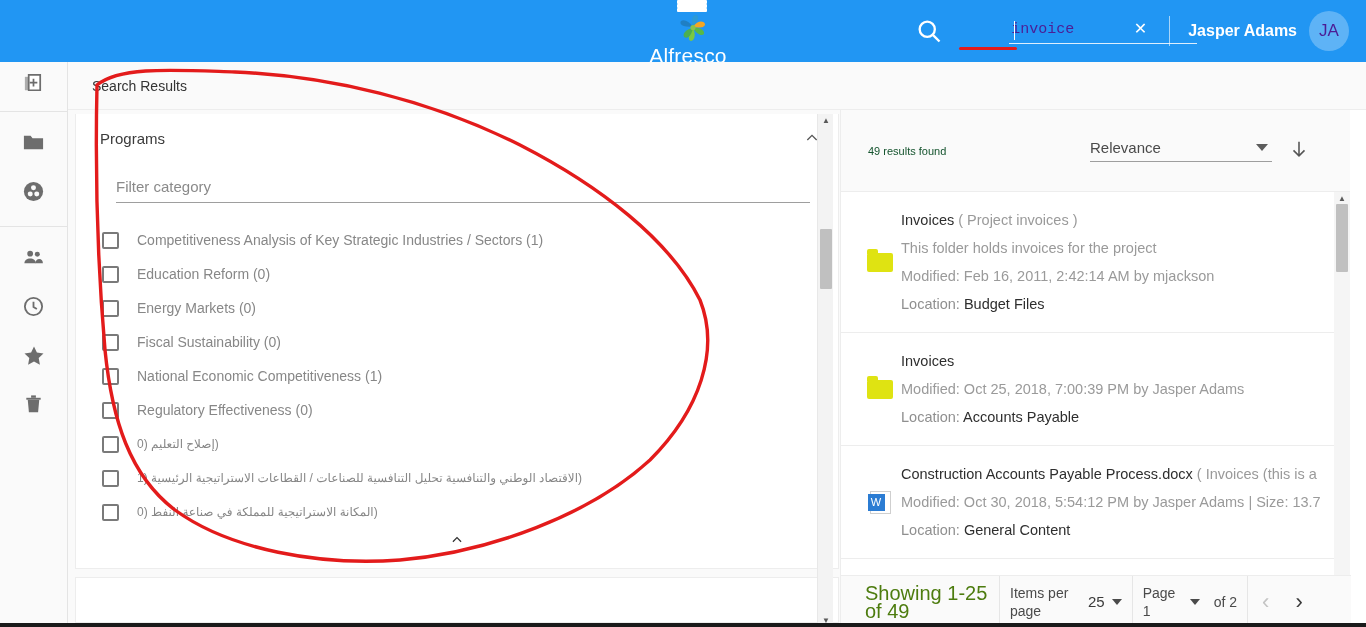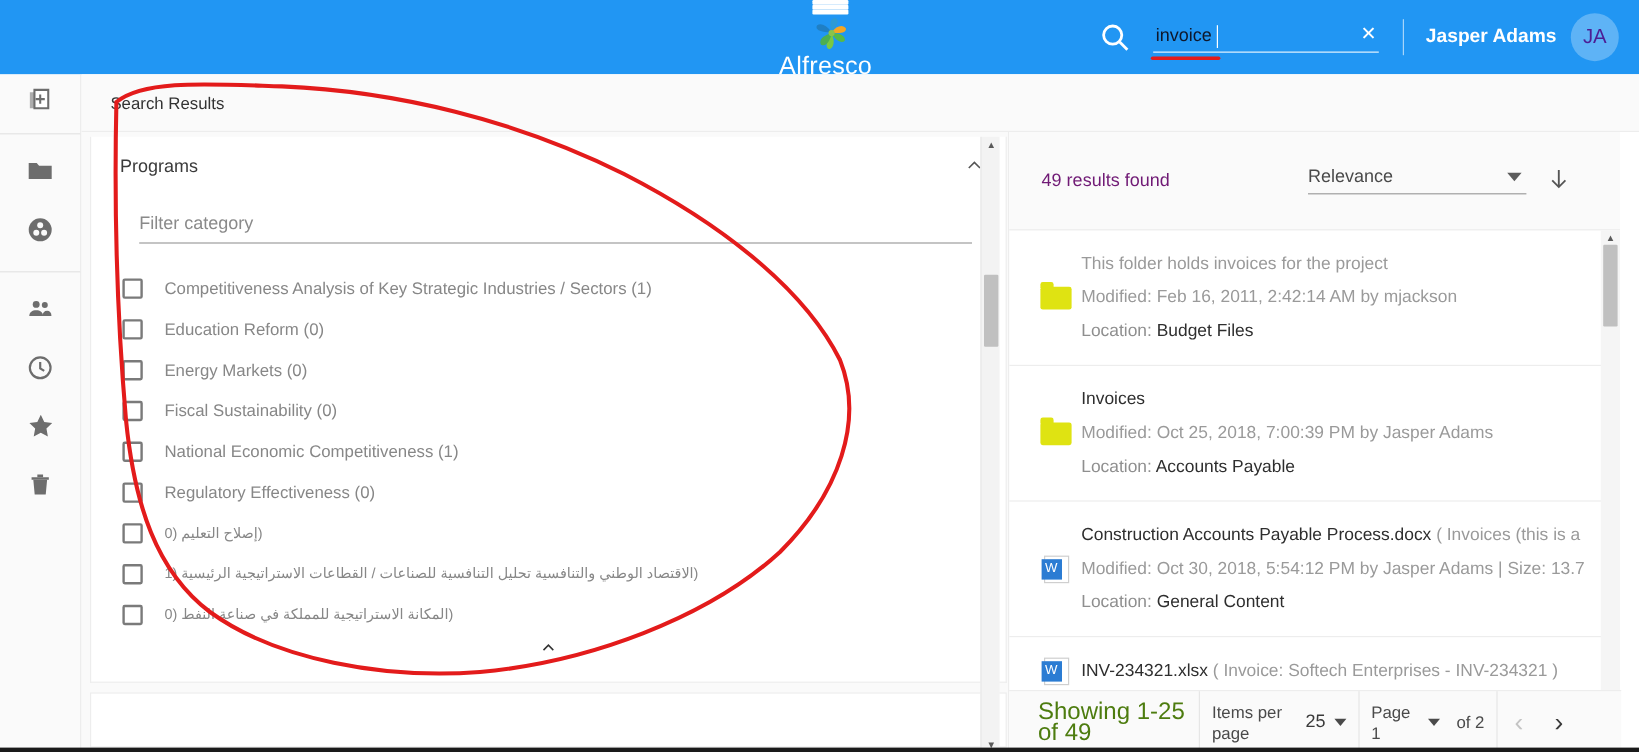--- a/index.html
+++ b/index.html
@@ -22,22 +22,22 @@
   .brand-logo { margin-left: 20px; width: 32px; height: 32px; }
   .brand-name { color: #fff; font-size: 21px; margin-left: 10px; letter-spacing: .2px; }
 
   .header-right { position: absolute; right: 0; top: 0; height: 62px;
     display: flex; align-items: center; }
   .search-icon-btn { width: 28px; height: 28px; cursor: pointer; }
   .search-wrap { position: relative; margin-left: 18px; width: 188px; }
   .search-input {
     width: 188px; background: transparent; border: none;
     border-bottom: 1px solid rgba(255,255,255,.85);
-    color: #0f172a; font-size: 15px; font-family: Liberation Sans, sans-serif;
-    padding: 2px 22px 5px 2px; outline: none;
+    color: #4c1d95; font-size: 15px; font-family: Liberation Mono, monospace;
+    padding: 2px 22px 5px 2px; outline: none; margin-left: 48px;
   }
   .search-input::placeholder { color: rgba(255,255,255,.8); }
   .search-caret { position: absolute; left: 53px; top: 2px; width: 1px; height: 19px;
     background: #fff; }
   .search-clear { position: absolute; right: 2px; top: 1px; color: #fff;
     font-size: 16px; cursor: pointer; line-height: 18px; }
   .search-annot { position: absolute; left: -2px; top: 28px; width: 58px; height: 3px;
     background: #e31b1b; border-radius: 2px; }
   .hdr-divider { width: 1px; height: 30px; background: rgba(255,255,255,.6); margin-left: 20px; }
   .user-name { color: #fff; font-size: 16px; margin-left: 18px; font-weight: bold; }
@@ -105,21 +105,21 @@
   .fscroll .thumb { position: absolute; left: 2px; top: 115px; width: 12px; height: 60px;
     background: #c0c0c0; border-radius: 1px; }
   .sb-arrow { position: absolute; left: 0; width: 16px; text-align: center;
     font-size: 8px; color: #5a5a5a; }
 
   
   .results-col { position: relative; width: 510px; height: 517px; background: #fff;
     border-left: 1px solid #ededed; }
   .results-head { height: 82px; background: #fafafa; border-bottom: 1px solid #ededed;
     display: flex; align-items: center; padding: 0 0 0 27px; }
-  .results-count { font-size: 15px; color: #701a75; width: 222px; }
+  .results-count { font-size: 11px; color: #14532d; width: 222px; }
   .sort-wrap { position: relative; width: 182px; border-bottom: 1px solid #9e9e9e;
     padding-bottom: 5px; cursor: pointer; }
   .sort-value { font-size: 15px; color: #4a4a4a; }
   .sort-caret { position: absolute; right: 4px; top: 5px; width: 0; height: 0;
     border-left: 6px solid transparent; border-right: 6px solid transparent;
     border-top: 7px solid #5c5c5c; }
   .sort-dir { margin-left: 16px; font-size: 22px; color: #555; cursor: pointer; line-height: 1; }
 
   .results-list { position: relative; height: 400px; overflow: hidden; }
   .result-item { display: flex; padding: 14px 0 14px 18px; border-bottom: 1px solid #ededed;
@@ -371,20 +371,21 @@
             </svg>
           </div>
         </div>
 
         <div class="results-list" id="results-list">
             <div class="result-item">
               <div class="res-ico">
                 <div class="folder-ico"></div>
               </div>
               <div class="res-body">
+                <div class="res-line"><span class="res-title">Invoices</span><span class="res-ctx"> ( Project invoices )</span></div>
                 <div class="res-line res-meta">This folder holds invoices for the project</div>
                 <div class="res-line res-meta">Modified: Feb 16, 2011, 2:42:14 AM by mjackson</div>
                 <div class="res-line"><span class="res-loc-label">Location: </span><span class="res-loc-val">Budget Files</span></div>
               </div>
             </div>
             <div class="result-item">
               <div class="res-ico">
                 <div class="folder-ico"></div>
               </div>
               <div class="res-body">

